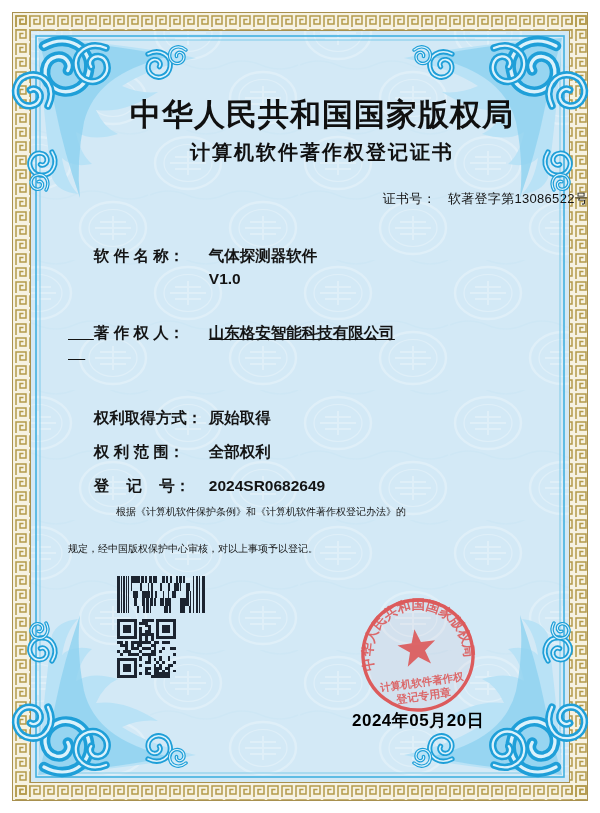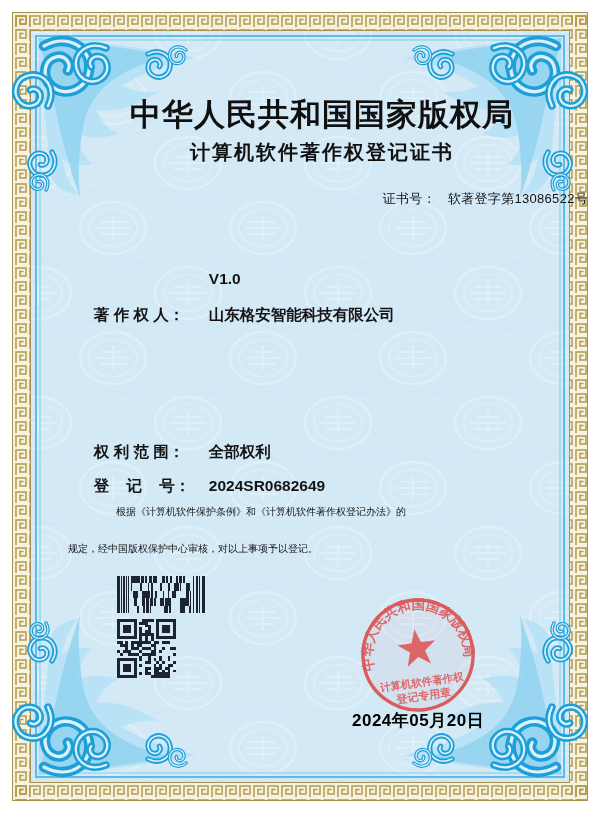--- a/index.html
+++ b/index.html
@@ -19,21 +19,21 @@
   .title{
     position:absolute;width:100%;text-align:center;font-family:"Liberation Serif","DejaVu Serif",serif;
     font-weight:700;color:#101010;
   }
   .title-authority{top:94px;font-size:31px;letter-spacing:1px;}
   .title-cert{top:139px;font-size:20px;letter-spacing:2px;}
   .cert-no{position:absolute;right:56px;top:190px;font-size:13px;font-weight:400;letter-spacing:.3px;}
   .cert-no .val{margin-left:12px;}
   .field-row{position:absolute;left:68px;font-size:15.5px;font-weight:700;white-space:pre;}
   .field-row .lbl{display:inline-block;width:115px;white-space:pre;}
-  .row-0{top:228px;} .row-1{top:252px;} .row-2{top:287px;}
+  .row-0{top:228px;} .row-1{top:252px;} .row-2{top:305px;text-decoration:underline;}
   .row-3{top:390px;} .row-4{top:424px;} .row-5{top:458px;}
   .statement{position:absolute;left:68px;top:501px;width:478px;font-size:10px;font-weight:400;line-height:22px;}
   .statement .l1{padding-left:48px;}
   .statement .l2{margin-top:15px;}
   .barcode-wrap{position:absolute;left:117px;top:576px;}
   .qr-wrap{position:absolute;left:117px;top:619px;}
   .seal-wrap{position:absolute;left:356px;top:593px;opacity:.92;}
   .date{position:absolute;left:352px;top:709px;font-size:17px;font-weight:700;letter-spacing:.5px;color:#000000;}
   .seal-ring{fill:rgba(221,79,79,0.05);stroke:var(--c-seal_red);stroke-width:3.4px;}
   .seal-star{fill:var(--c-seal_red);opacity:.92;}
@@ -106,25 +106,31 @@
 
   <div class="layer">
 
     <div class="title title-authority">中华人民共和国国家版权局</div>
     <div class="title title-cert">计算机软件著作权登记证书</div>
 
     <div class="cert-no">
       <span class="lbl">证书号：</span><span class="val">软著登字第13086522号</span>
     </div>
 
+    <div class="field-row row-0">
+      <span class="lbl">软 件 名 称：</span><span class="val">气体探测器软件</span>
+    </div>
     <div class="field-row row-1">
       <span class="lbl"></span><span class="val">V1.0</span>
     </div>
     <div class="field-row row-2">
       <span class="lbl">著 作 权 人：</span><span class="val">山东格安智能科技有限公司</span>
+    </div>
+    <div class="field-row row-3">
+      <span class="lbl">权利取得方式：</span><span class="val">原始取得</span>
     </div>
     <div class="field-row row-4">
       <span class="lbl">权 利 范 围：</span><span class="val">全部权利</span>
     </div>
     <div class="field-row row-5">
       <span class="lbl">登    记    号：</span><span class="val">2024SR0682649</span>
     </div>
 
     <div class="statement">
       <div class="l1">根据《计算机软件保护条例》和《计算机软件著作权登记办法》的</div>

